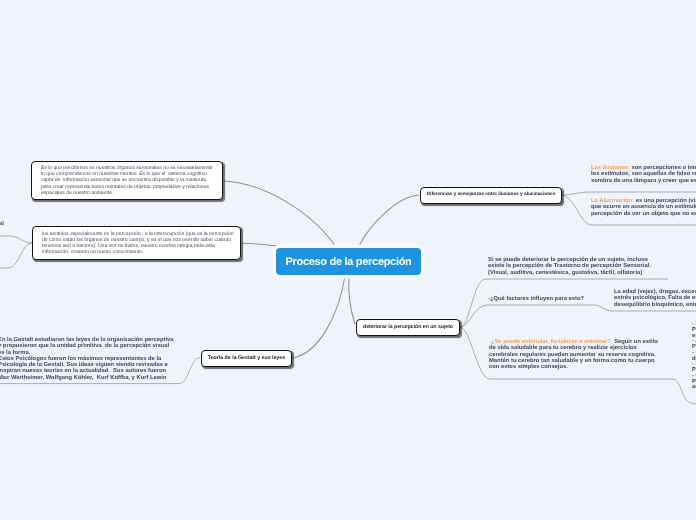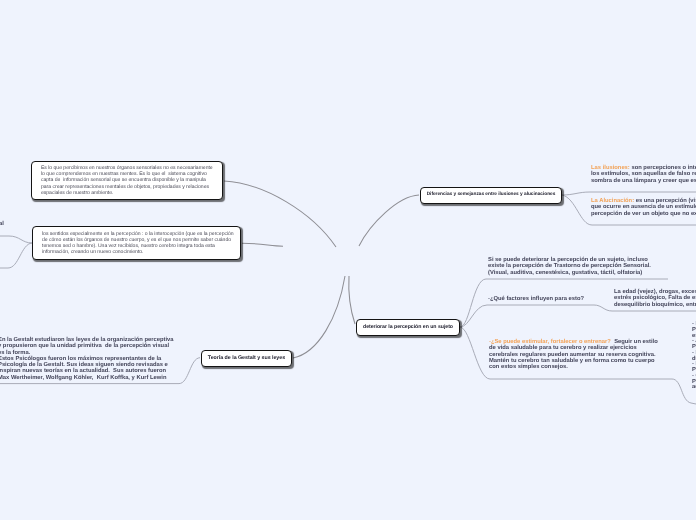--- a/index.html
+++ b/index.html
@@ -69,20 +69,21 @@
     </div>
 
   <div class="node oneline" style="left:420px;top:187px;width:142px;height:17px;font-size:4.8px;">
     <span class="txt">Diferencias y semejanzas entre ilusiones y alucinaciones</span>
     </div>
 
   <div class="node oneline" style="left:356px;top:319px;width:104px;height:17px;font-size:5.2px;">
     <span class="txt">deteriorar la percepción en un sujeto</span>
     </div>
 
+  <div class="central" style="left:276px;top:248px;width:145px;height:27px;">Proceso de la percepción</div>
 
   <div class="leaf" style="left:-1px;top:221px;">al</div>
 
   <div class="leaf" style="left:-2px;top:337px;">En la Gestalt estudiaron las leyes de la organización perceptiva
 y propusieron que la unidad primitiva  de la percepción visual
 es la forma.
 Estos Psicólogos fueron los máximos representantes de la
 Psicología de la Gestalt. Sus ideas siguen siendo revisadas e
 inspiran nuevas teorías en la actualidad.  Sus autores fueron
 Max Wertheimer, Wolfgang Köhler,  Kurf Koffka, y Kurf Lewin</div>

